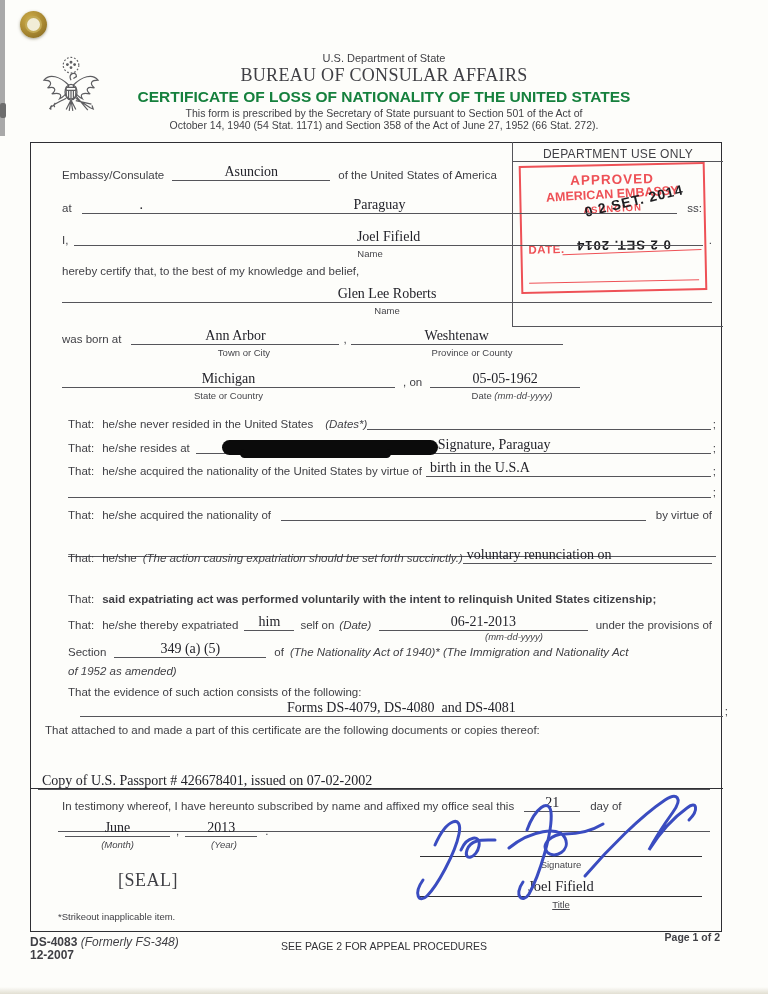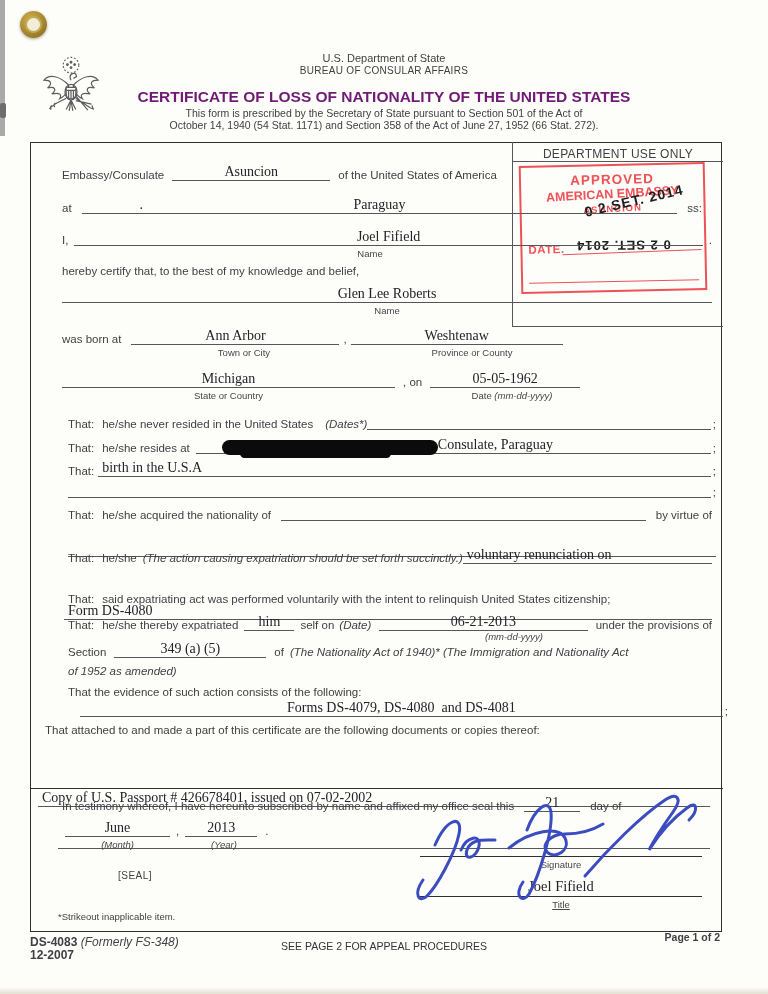--- a/index.html
+++ b/index.html
@@ -9,21 +9,21 @@
   .ctr{left:0;width:768px;text-align:center;}
   .lab{color:#3f3f44;}
   .it{font-style:italic;}
   .b{font-weight:bold;}
   .sv{font-family:"Liberation Serif",serif;font-size:14px;color:#23232a;white-space:pre;}
   .row{display:flex;align-items:flex-end;}
   .ul{border-bottom:1.2px solid #55555a;display:flex;align-items:flex-end;justify-content:center;min-height:15px;position:relative;}
   .ul.left{justify-content:flex-start;padding-left:4px;}
   .cap{font-size:9.5px;color:#46464b;text-align:center;}
   .s10{font-size:12px;} .s105{font-size:10.5px;} .s11{font-size:11px;} .s115{font-size:11.5px;}
-  .s13{font-size:10px;} .s15{font-size:15.5px;}
+  .s13{font-size:18px;font-family:Liberation Serif, serif;} .s15{font-size:15.5px;}
   .grow{flex:1;}
   .term{margin-left:2px;font-size:11.5px;}
   .hr{border-top:1.5px solid #303034;height:0;}
   .formbox{left:30px;top:142px;width:690px;height:788px;border:1.6px solid #2f2f33;}
   .deptbox{left:512px;top:142px;width:210px;height:184px;border-left:1.1px solid #55555a;border-bottom:1.1px solid #55555a;}
   .deptlabel{width:100%;text-align:center;padding-top:5px;height:14px;border-bottom:1.1px solid #55555a;letter-spacing:.3px;}
   .stampbox{left:7px;top:22px;width:182px;height:124px;border:2.6px solid #ee5156;transform:rotate(-1.2deg);position:absolute;}
   .red{color:#ee5156;}
   .ink{color:#1d1d20;font-weight:bold;letter-spacing:1px;white-space:pre;}
   .redline{position:absolute;border-top:1.7px solid #ee5156;height:0;}
@@ -64,21 +64,21 @@
       <path d="M42,54 h16 v10 q0,9 -8,9 q-8,0 -8,-9 Z" fill="#fdfdfa"></path>
       <path d="M42,59 h16 M46,59 v13 M50,59 v14 M54,59 v13"></path>
       <path d="M50,75 l-8,16 M50,75 l-3,18 M50,75 l3,18 M50,75 l8,16"></path>
       <path d="M42,72 C32,78 22,80 14,90 M18,84 q-4,4 -1,7 M24,80 q-4,4 -1,7"></path>
       <path d="M58,72 L82,88 M58,76 L84,82 M58,68 L78,92 M82,88 l5,2 -2,-6"></path>
     </g>
   </svg>
 
   <div class="abs ctr s11" style="top:52px;">U.S. Department of State</div>
   <div class="abs ctr s13" style="top:65px;letter-spacing:.3px;">BUREAU OF CONSULAR AFFAIRS</div>
-  <div class="abs ctr s15 b" style="top:88px;color:#701a75;">CERTIFICATE OF LOSS OF NATIONALITY OF THE UNITED STATES</div>
+  <div class="abs ctr s15 b" style="top:88px;color:#15803d;">CERTIFICATE OF LOSS OF NATIONALITY OF THE UNITED STATES</div>
   <div class="abs ctr s105" style="top:107px;">This form is prescribed by the Secretary of State pursuant to Section 501 of the Act of</div>
   <div class="abs ctr s105" style="top:119px;">October 14, 1940 (54 Stat. 1171) and Section 358 of the Act of June 27, 1952 (66 Stat. 272).</div>
 
   <div class="abs formbox"></div>
 
   <div class="abs deptbox">
     <div class="deptlabel s10">DEPARTMENT USE ONLY</div>
     <div class="stampbox">
       <div class="abs red b" style="top:6px;left:0;width:100%;text-align:center;font-size:13.5px;letter-spacing:1px;">APPROVED</div>
       <div class="abs red b" style="top:21px;left:0;width:100%;text-align:center;font-size:12.5px;transform:rotate(-2deg);">AMERICAN EMBASSY</div>
@@ -158,27 +158,28 @@
     <span class="lab it" style="margin-left:12px;">(Dates*)</span>
     <span class="ul grow"></span>
     <span class="term">;</span>
   </div>
 
   <div class="abs row s115" style="left:68px;top:437px;width:648px;">
     <span class="lab">That:</span>
     <span class="lab" style="margin-left:8px;">he/she resides at</span>
     <span class="ul grow left" style="margin-left:6px;">
       <span class="redact" style="width:216px;margin-left:22px;"></span>
-      <span class="sv">Consulate, Paraguay</span>
+      <span class="sv">Signature, Paraguay</span>
     </span>
     <span class="term">;</span>
   </div>
 
   <div class="abs row s115" style="left:68px;top:460px;width:648px;">
     <span class="lab">That:</span>
+    <span class="lab" style="margin-left:8px;">he/she acquired the nationality of the United States by virtue of</span>
     <span class="ul grow left" style="margin-left:4px;">
       <span class="sv">birth in the U.S.A</span>
       </span>
     <span class="term">;</span>
   </div>
 
   <div class="abs row" style="left:68px;top:482px;width:648px;">
     <span class="ul grow"></span>
     <span class="term">;</span>
   </div>
@@ -193,27 +194,24 @@
   <div class="abs ul" style="left:68px;top:524px;width:648px;"></div>
 
   <div class="abs row s115" style="left:68px;top:547px;width:644px;">
     <span class="lab">That:</span>
     <span class="lab" style="margin-left:8px;">he/she</span>
     <span class="lab it" style="margin-left:6px;white-space:nowrap;">(The action causing expatriation should be set forth succinctly.)</span>
     <span class="ul grow left">
       <span class="sv">voluntary renunciation on</span>
       </span>
   </div>
-  <div class="abs ul left" style="left:64px;top:570px;width:644px;">
-    <span class="sv">Form DS-4080</span>
-    </div>
 
   <div class="abs row s115" style="left:68px;top:593px;">
     <span class="lab">That:</span>
-    <span class="lab" style="margin-left:8px;">said expatriating act was performed voluntarily with the intent to relinquish United States citizenship;</span>
+    <span class="lab" style="margin-left:8px;font-weight:bold;">said expatriating act was performed voluntarily with the intent to relinquish United States citizenship;</span>
   </div>
 
   <div class="abs row s115" style="left:68px;top:614px;width:644px;">
     <span class="lab">That:</span>
     <span class="lab" style="margin-left:8px;">he/she thereby expatriated</span>
     <span class="ul" style="width:50px;margin:0 6px;">
       <span class="sv">him</span>
       </span>
     <span class="lab">self on</span>
     <span class="lab it" style="margin-left:5px;">(Date)</span>

